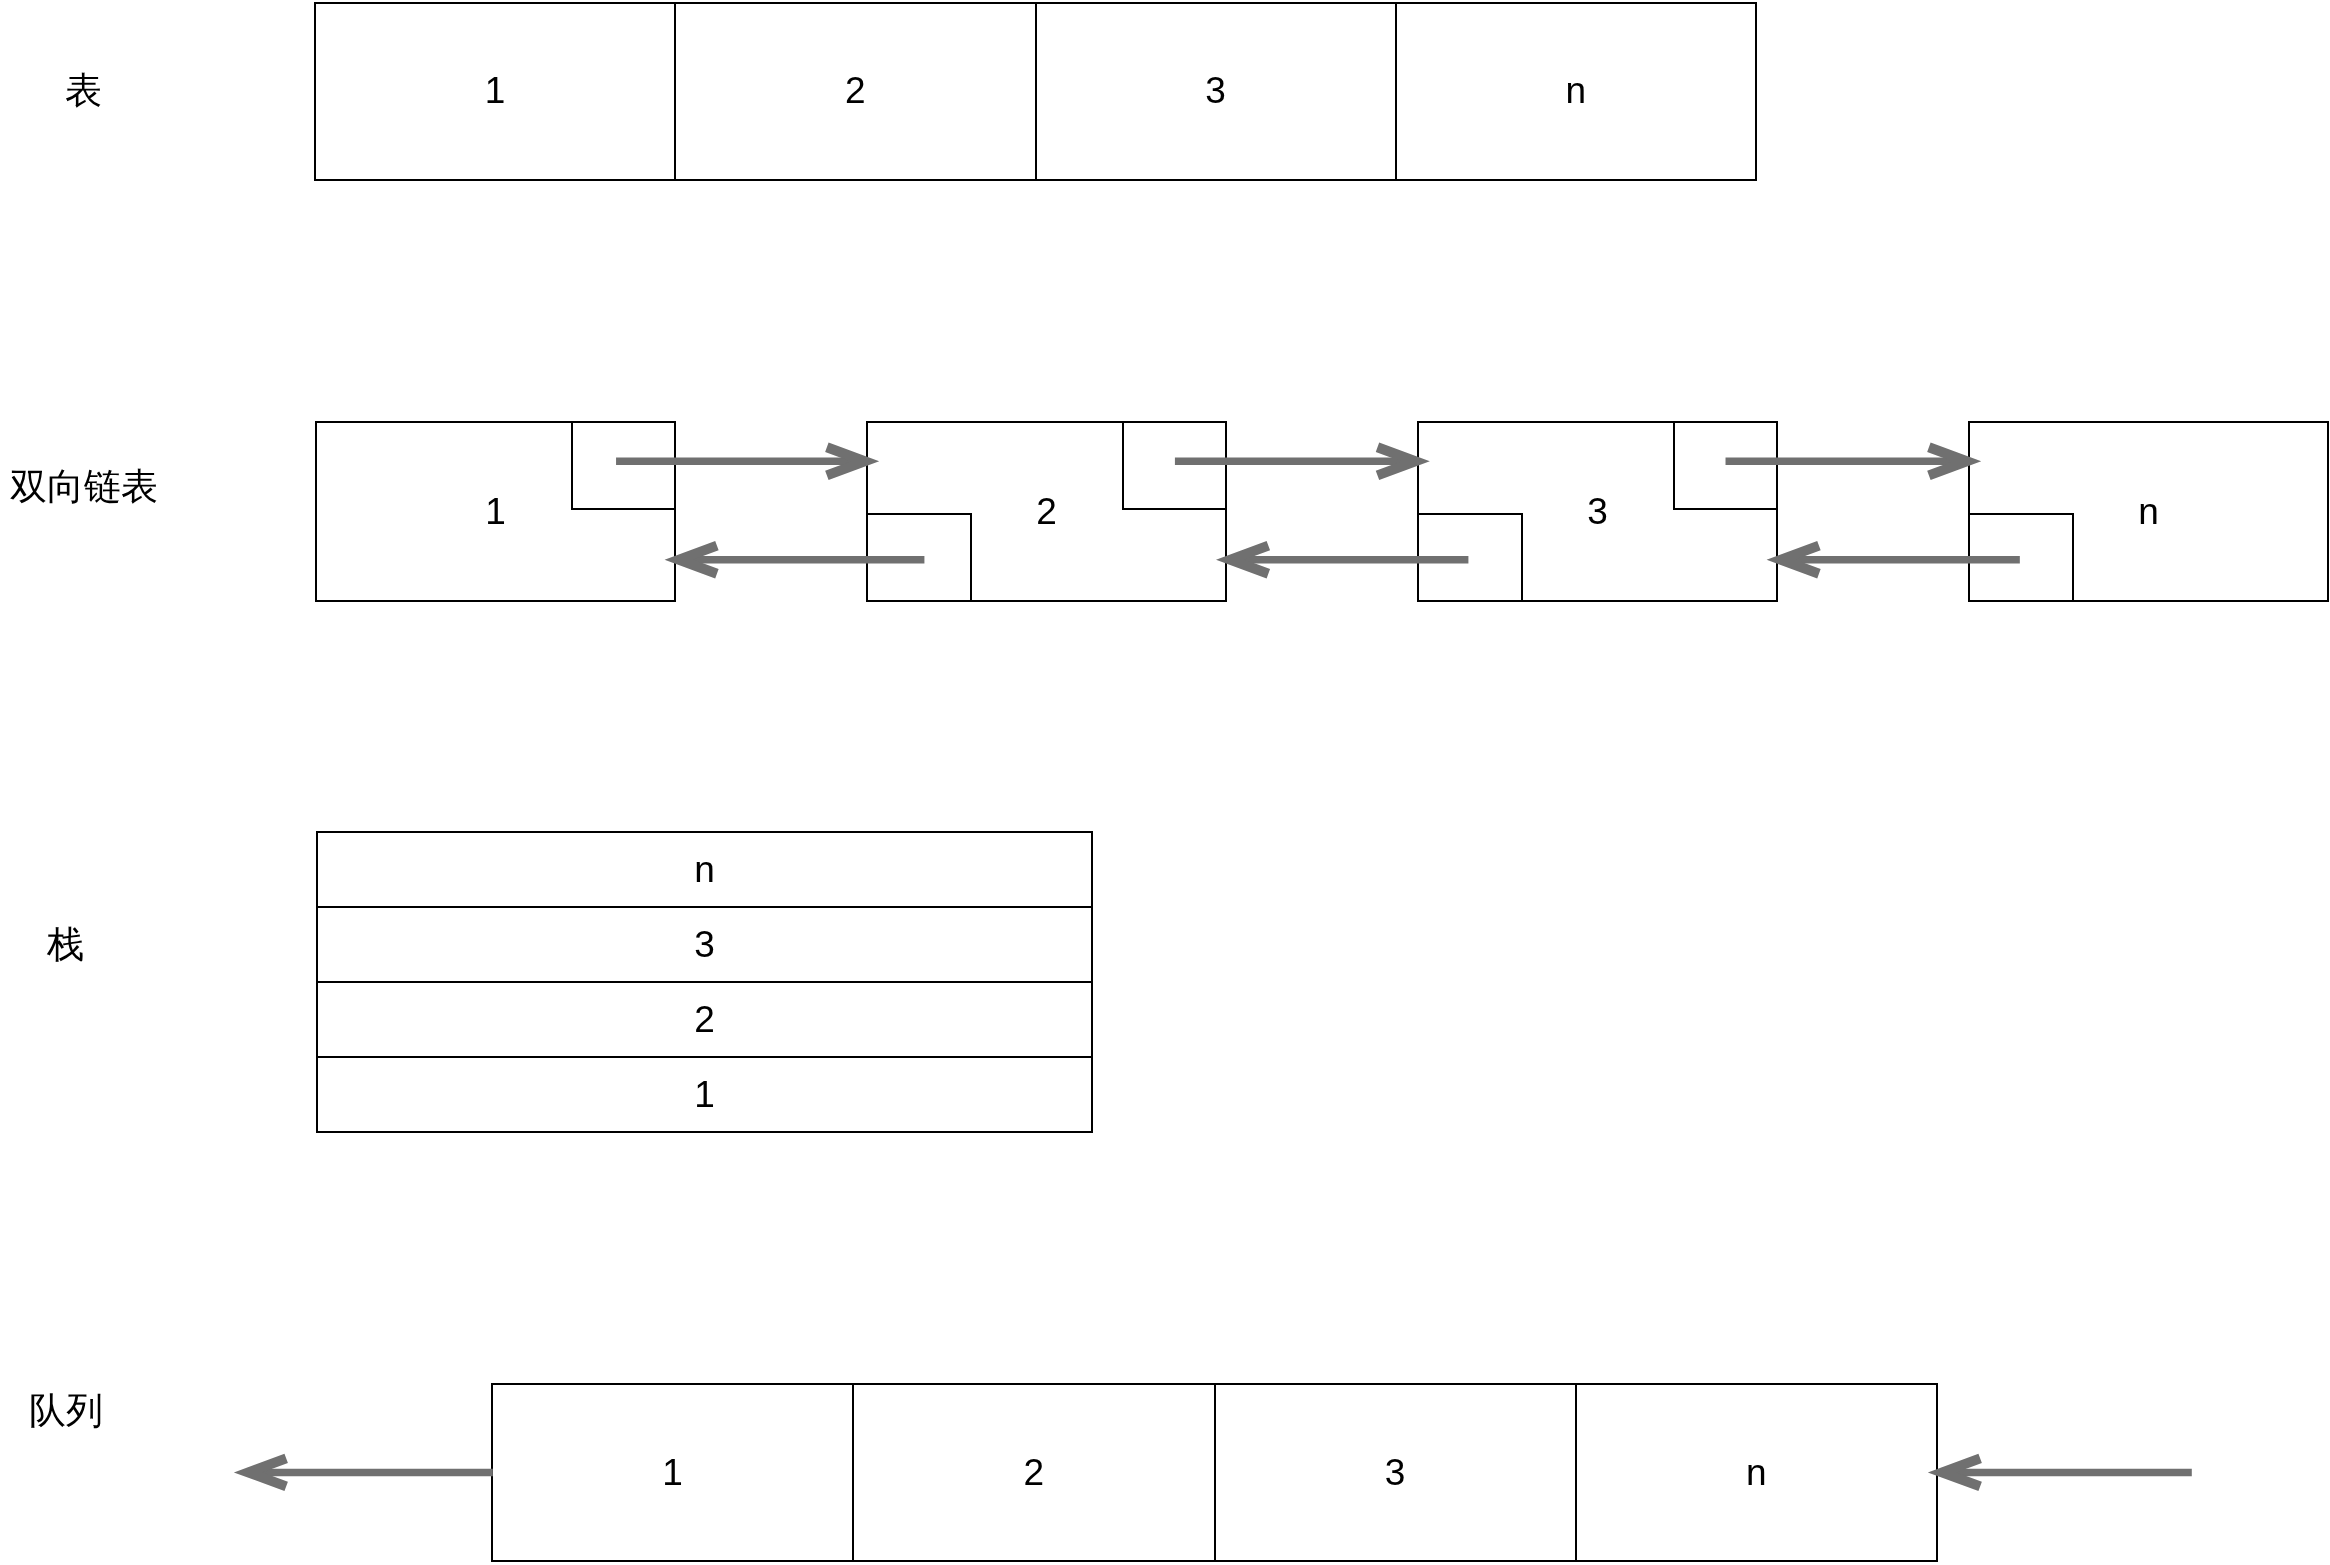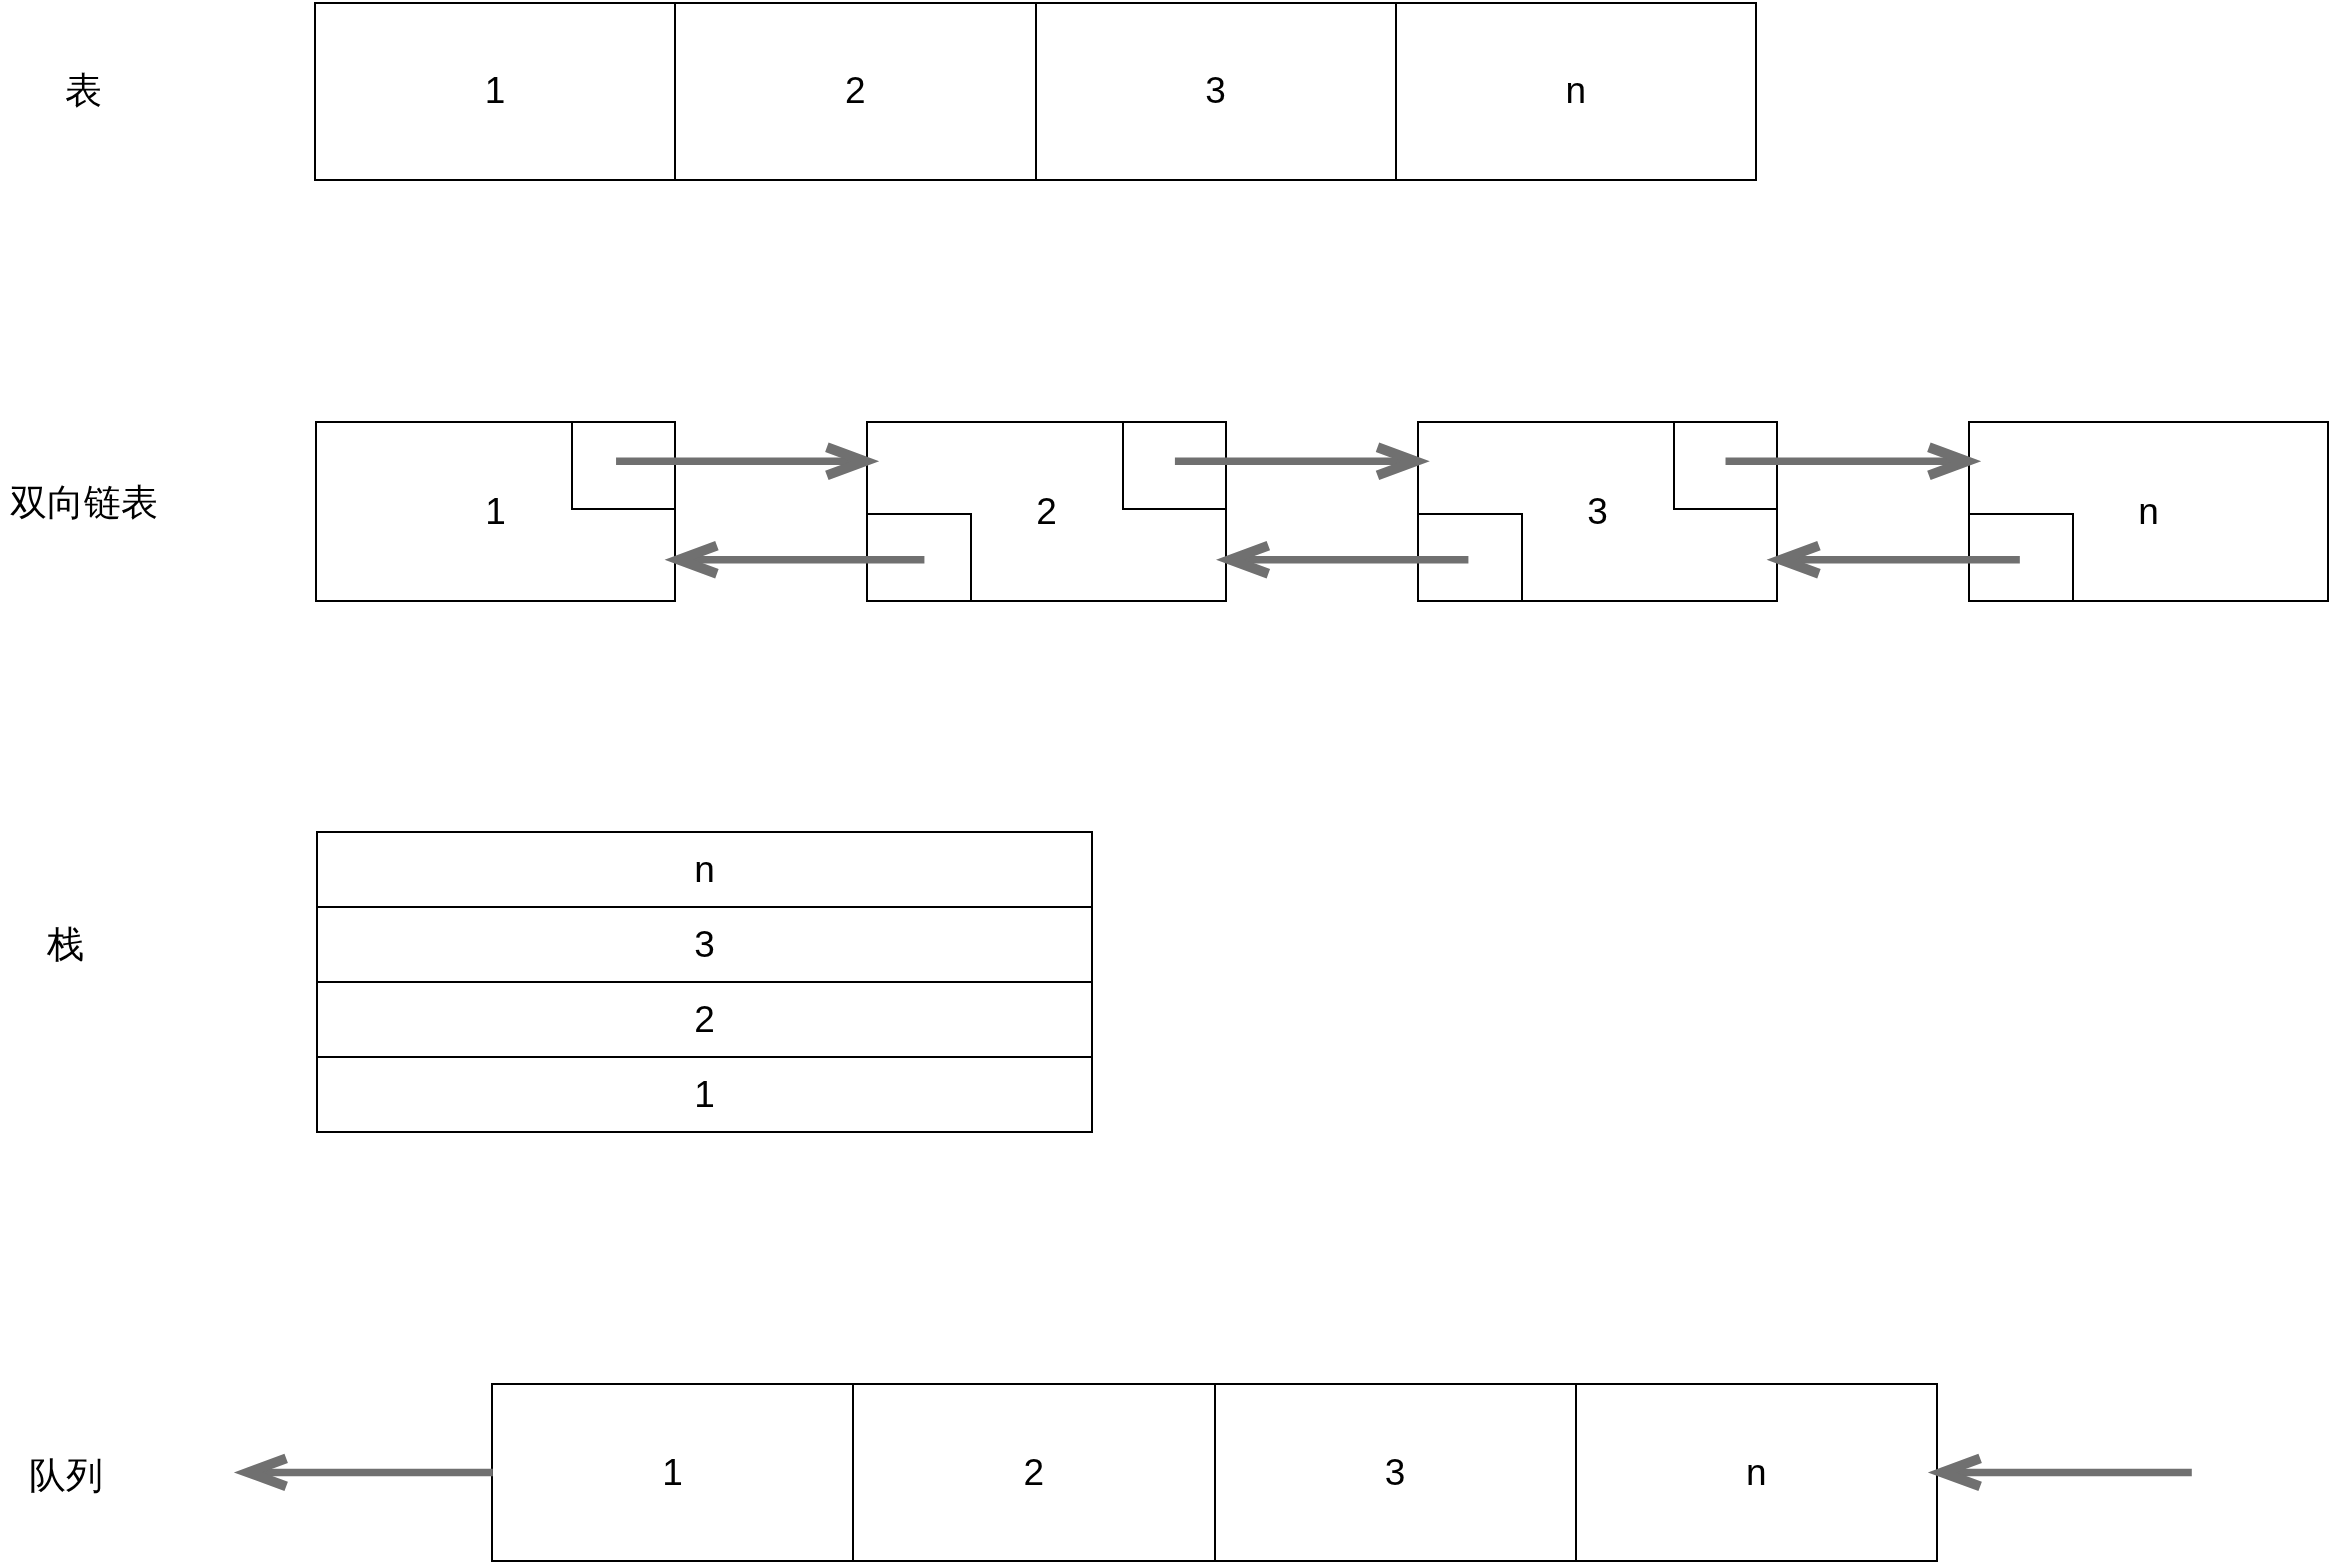--- a/index.html
+++ b/index.html
@@ -19,23 +19,23 @@
   }
   .canvas{position:absolute;inset:0;}
   .sec-label{
     position:absolute;
     font-size:37px;
     line-height:38px;
     white-space:nowrap;
     color:var(--text);
   }
   #label-array{left:65px;top:72px;}
-  #label-list{left:10px;top:484px;}
+  #label-list{left:10px;top:468px;}
   #label-stack{left:47px;top:926px;}
-  #label-queue{left:29px;top:1457px;}
+  #label-queue{left:29px;top:1392px;}
 
   .box{
     position:absolute;
     border:2.5px solid var(--border);
     box-sizing:border-box;
     background:var(--bg);
   }
   .h-cells{display:flex;}
   .h-cells .cell{
     flex:1;

